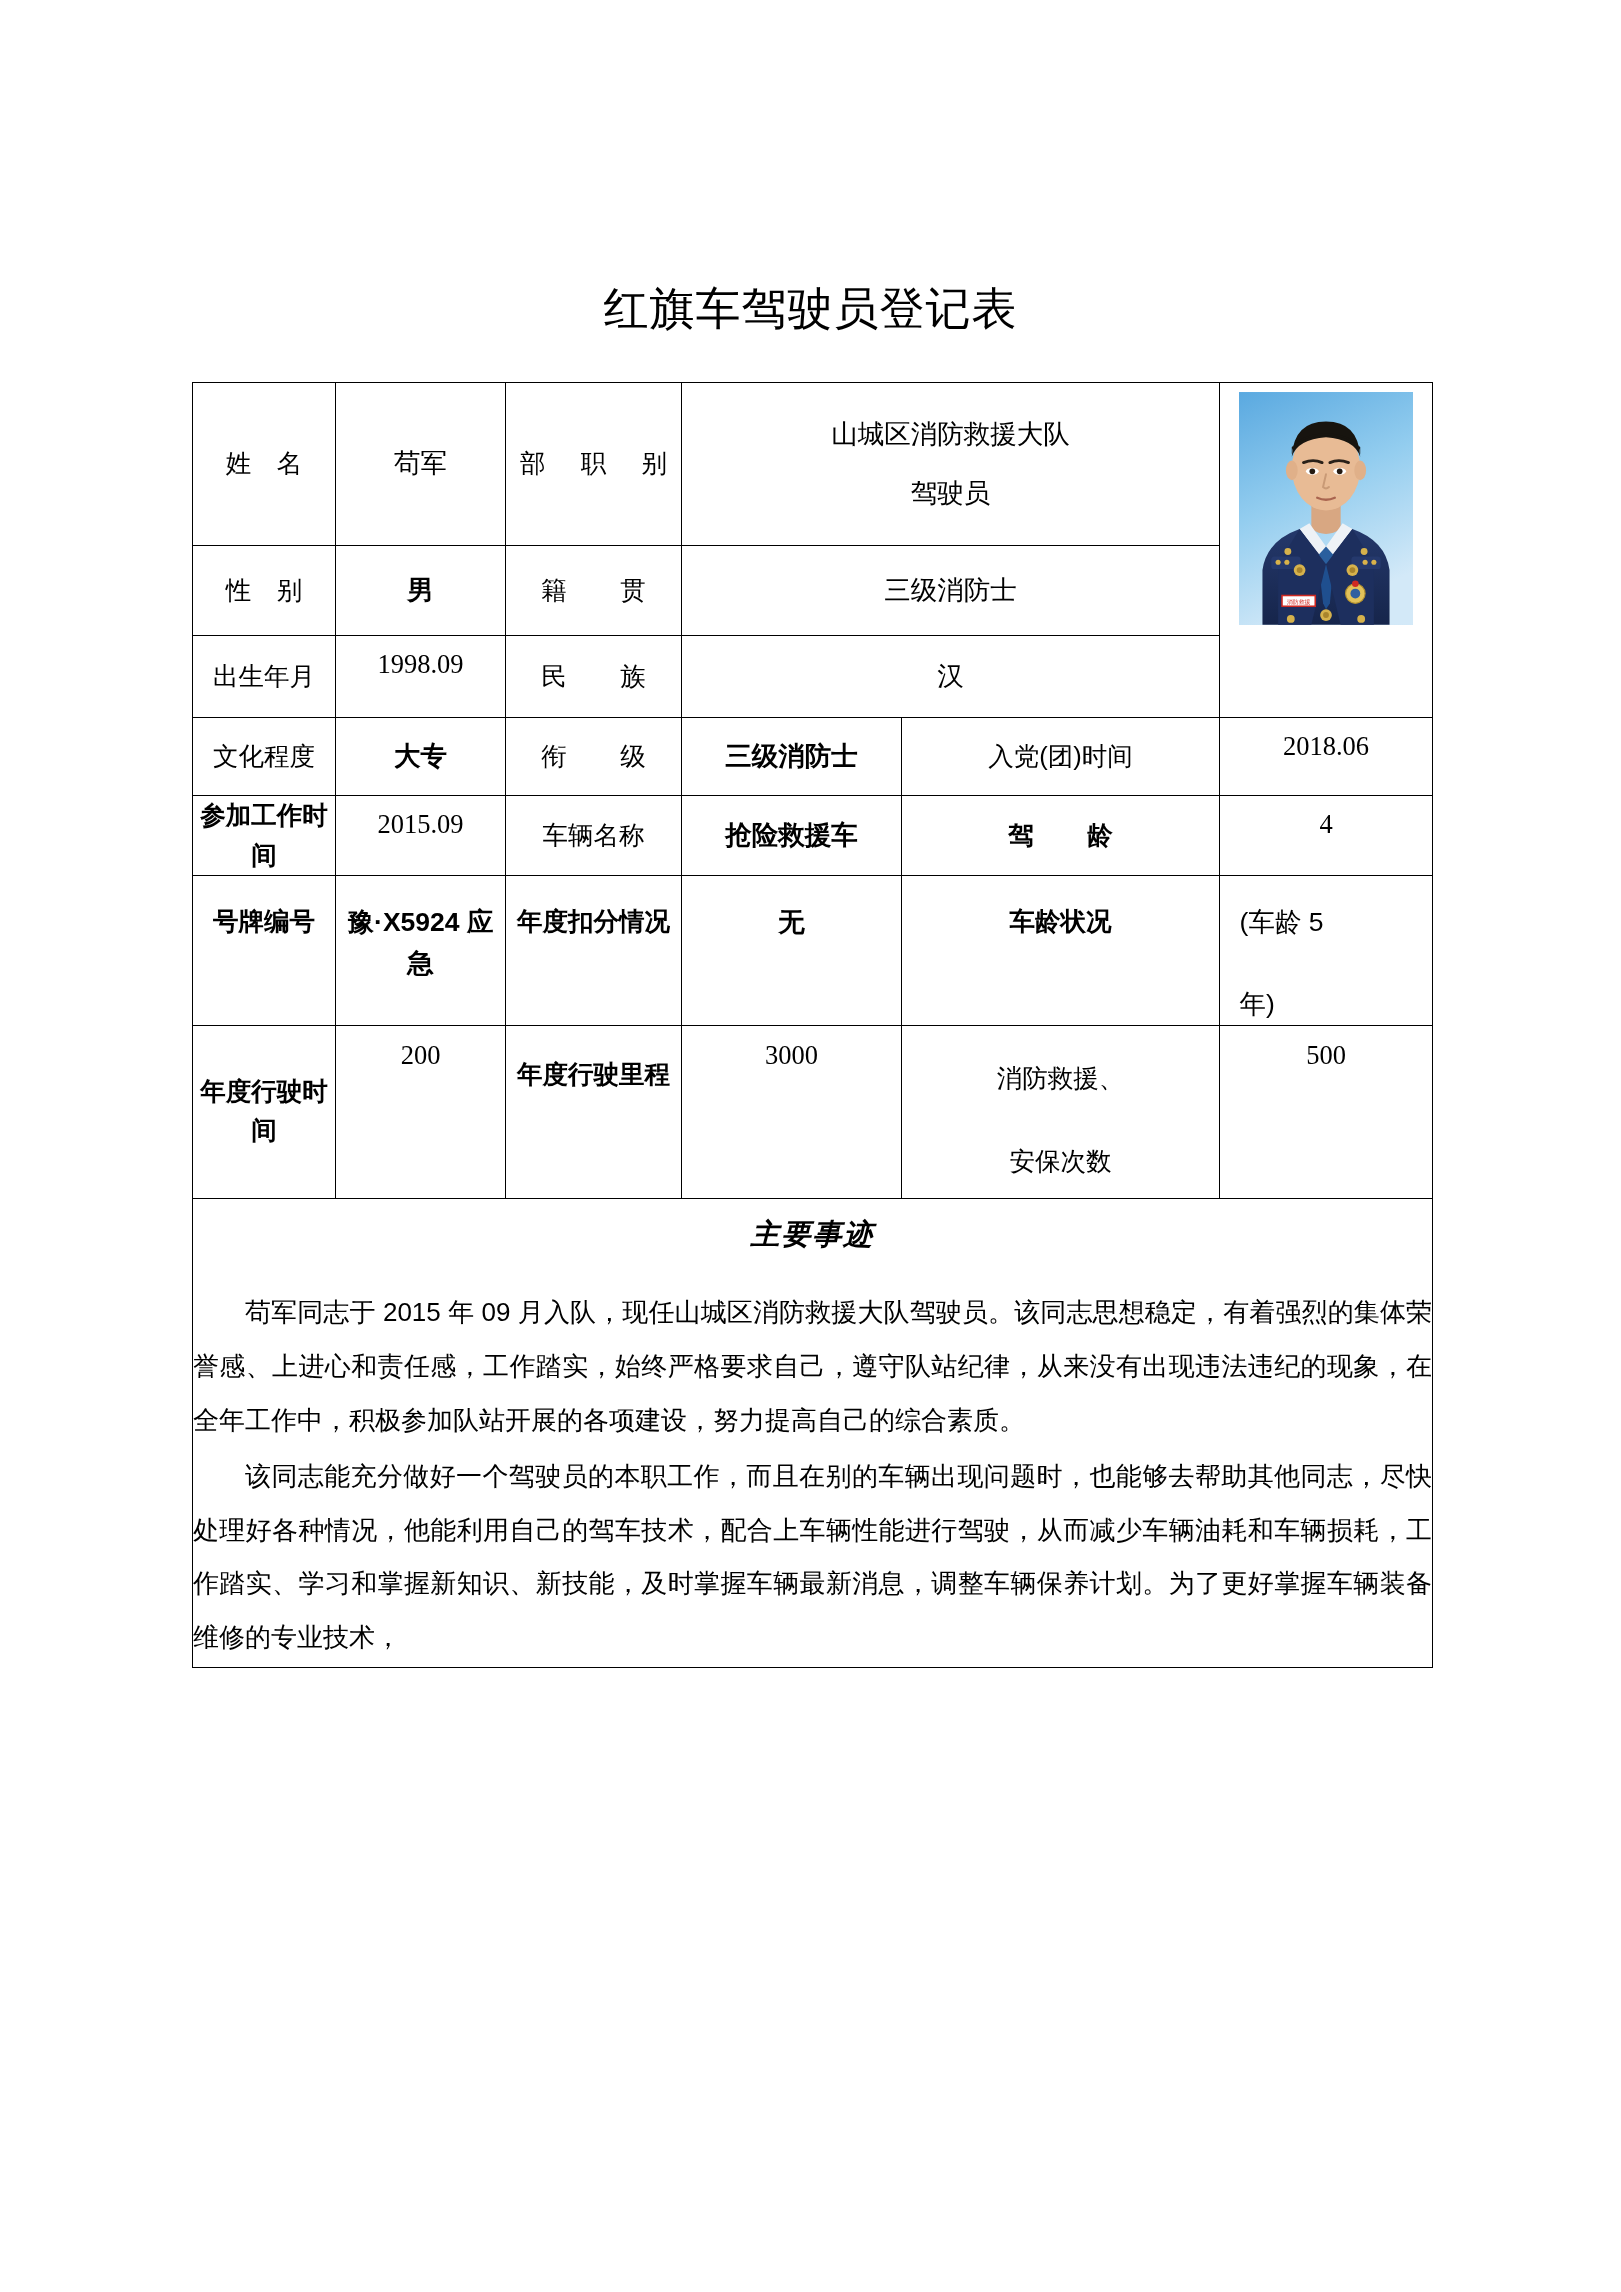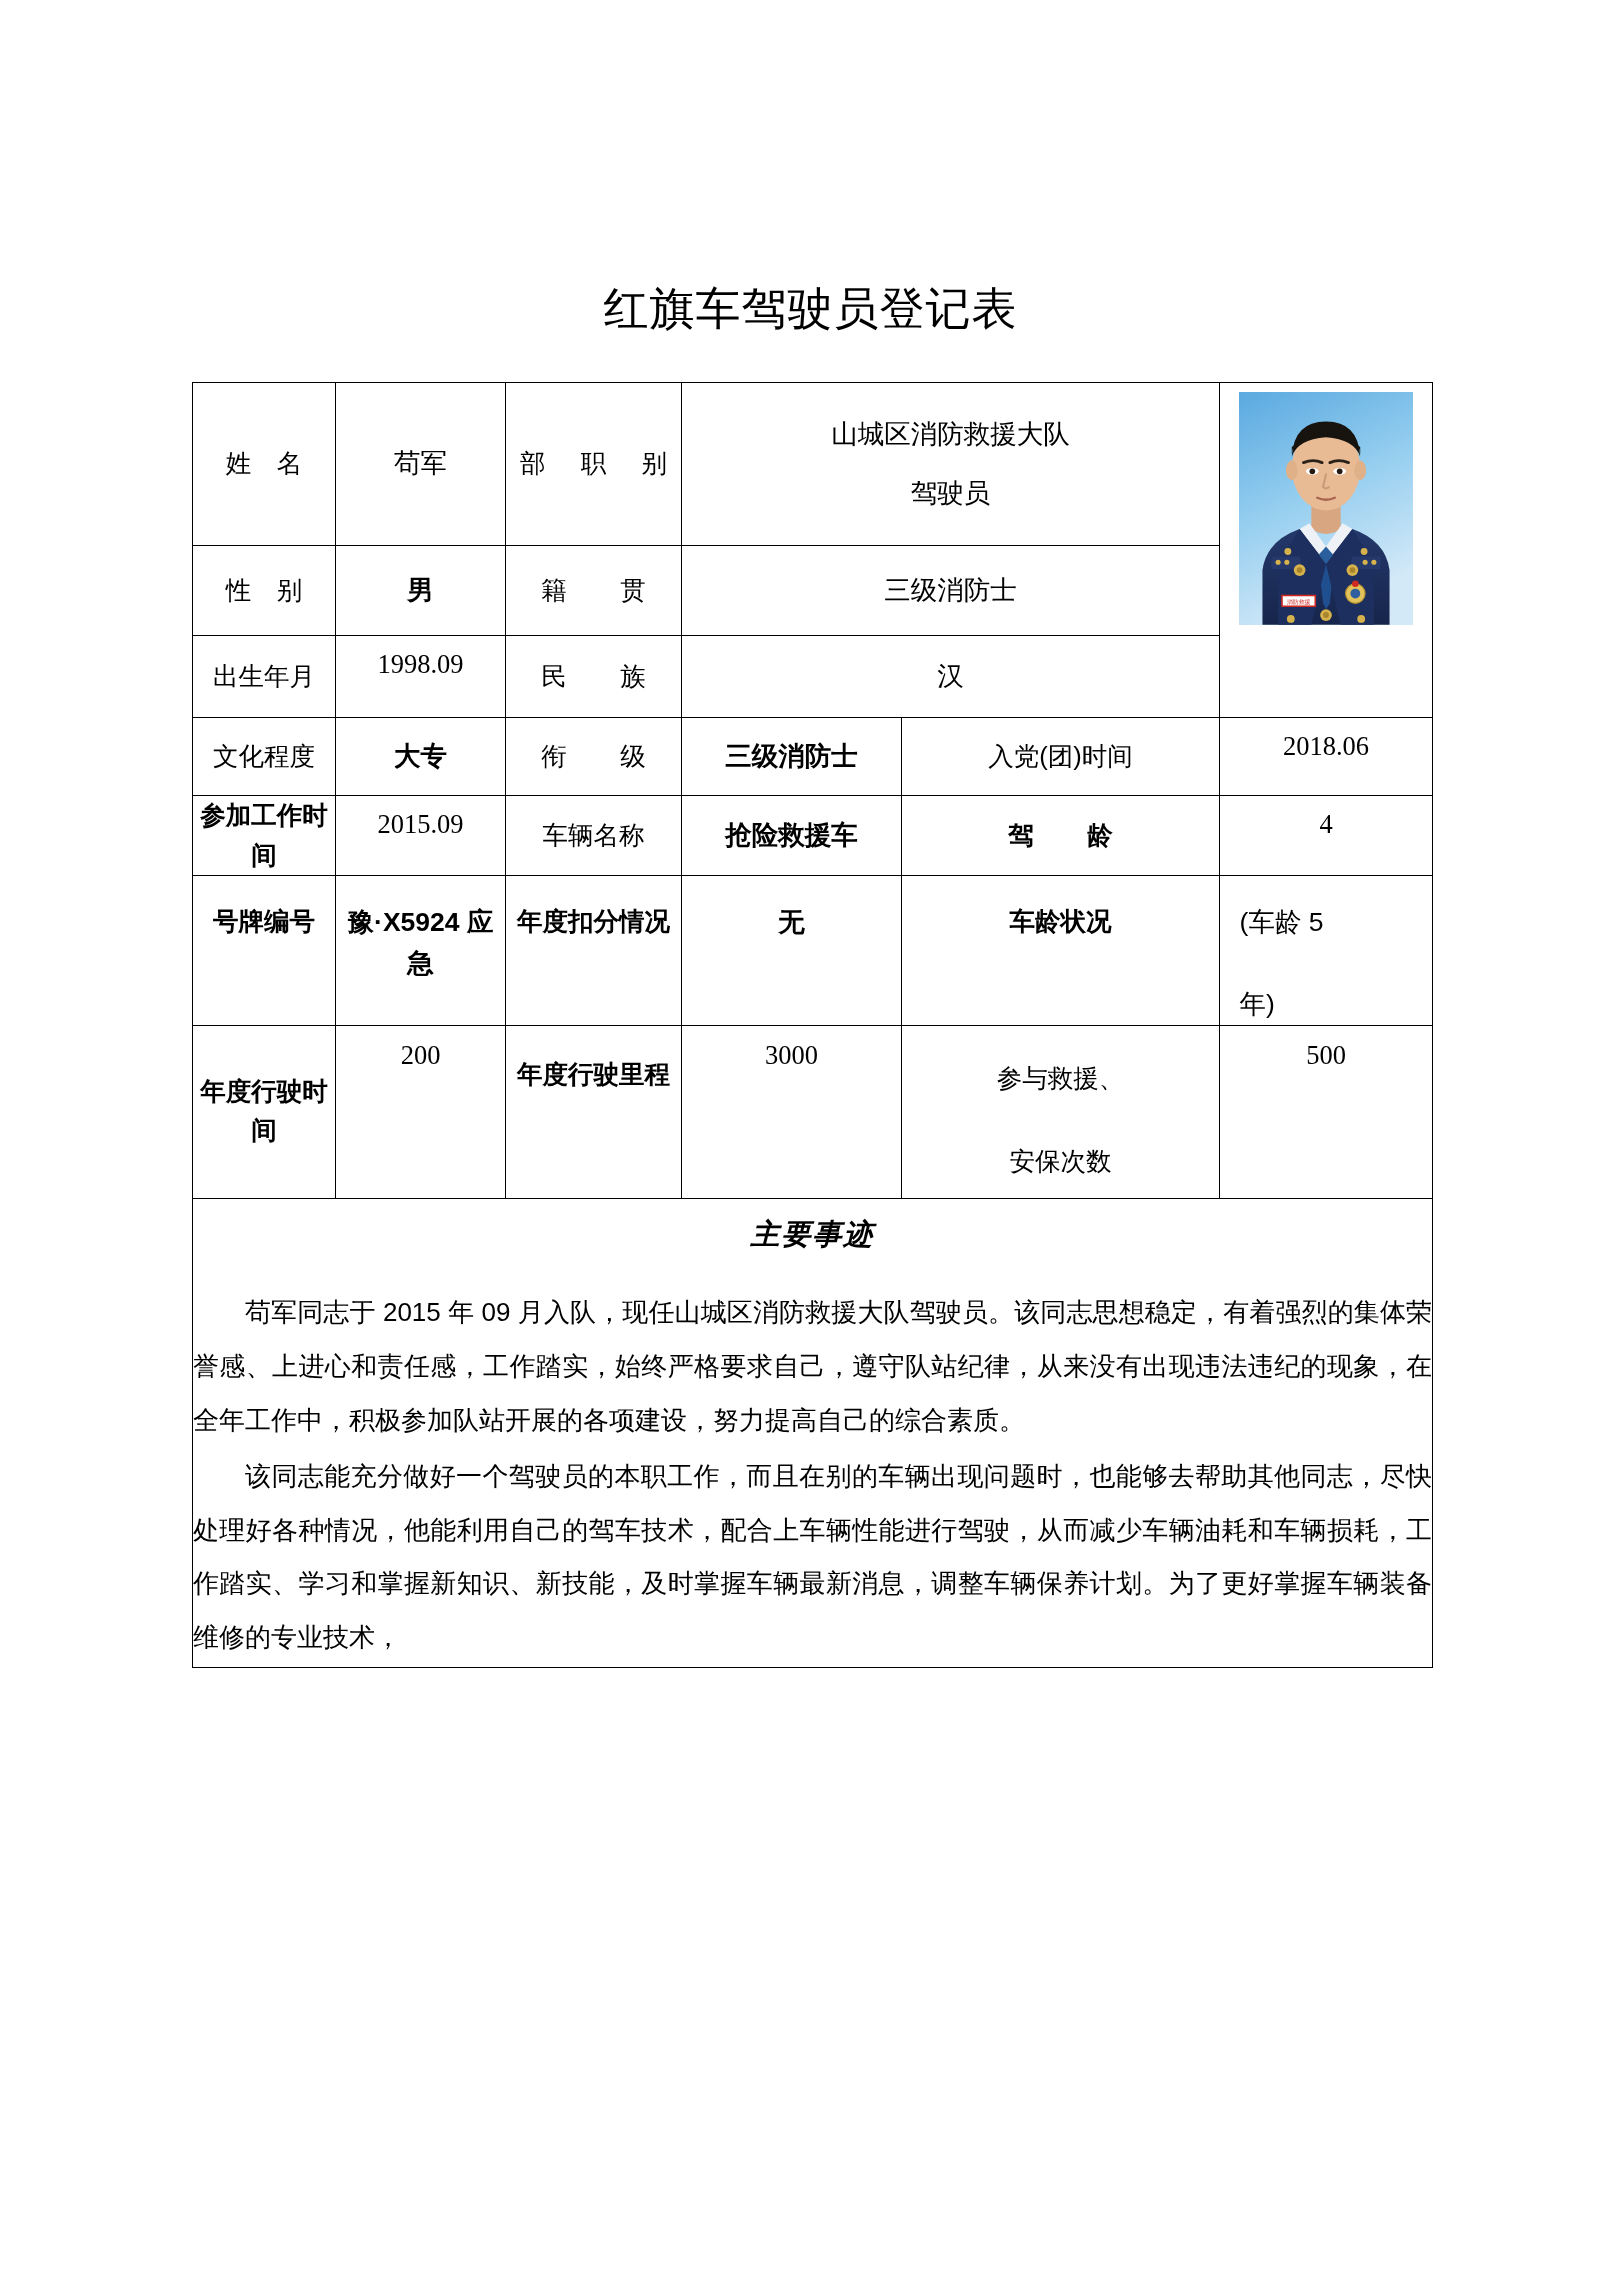--- a/index.html
+++ b/index.html
@@ -268,21 +268,21 @@
         <div style="margin-top:41px">年)</div>
       </td>
     </tr>
 
     <tr>
       <td class="lbl bold top-align" style="height:173px;padding-top:46px">年度行驶时间</td>
       <td class="num top-align" style="padding-top:9.8px">200</td>
       <td class="lbl bold top-align" style="padding-top:29px">年度行驶里程</td>
       <td class="num top-align" style="padding-top:9.8px">3000</td>
       <td class="lbl top-align" colspan="2" style="padding-top:33px">
-        <div>参与救援、</div>
+        <div>消防救援、</div>
         <div style="margin-top:44px">安保次数</div>
       </td>
       <td class="num top-align" style="padding-top:9.8px">500</td>
     </tr>
 
     <tr>
       <td class="deeds-cell" colspan="7" style="height:461px">
         <div class="deeds-title">主要事迹</div>
         <p class="deeds-para">苟军同志于 2015 年 09 月入队，现任山城区消防救援大队驾驶员。该同志思想稳定，有着强烈的集体荣誉感、上进心和责任感，工作踏实，始终严格要求自己，遵守队站纪律，从来没有出现违法违纪的现象，在全年工作中，积极参加队站开展的各项建设，努力提高自己的综合素质。</p>
         <p class="deeds-para">该同志能充分做好一个驾驶员的本职工作，而且在别的车辆出现问题时，也能够去帮助其他同志，尽快处理好各种情况，他能利用自己的驾车技术，配合上车辆性能进行驾驶，从而减少车辆油耗和车辆损耗，工作踏实、学习和掌握新知识、新技能，及时掌握车辆最新消息，调整车辆保养计划。为了更好掌握车辆装备维修的专业技术，</p>

